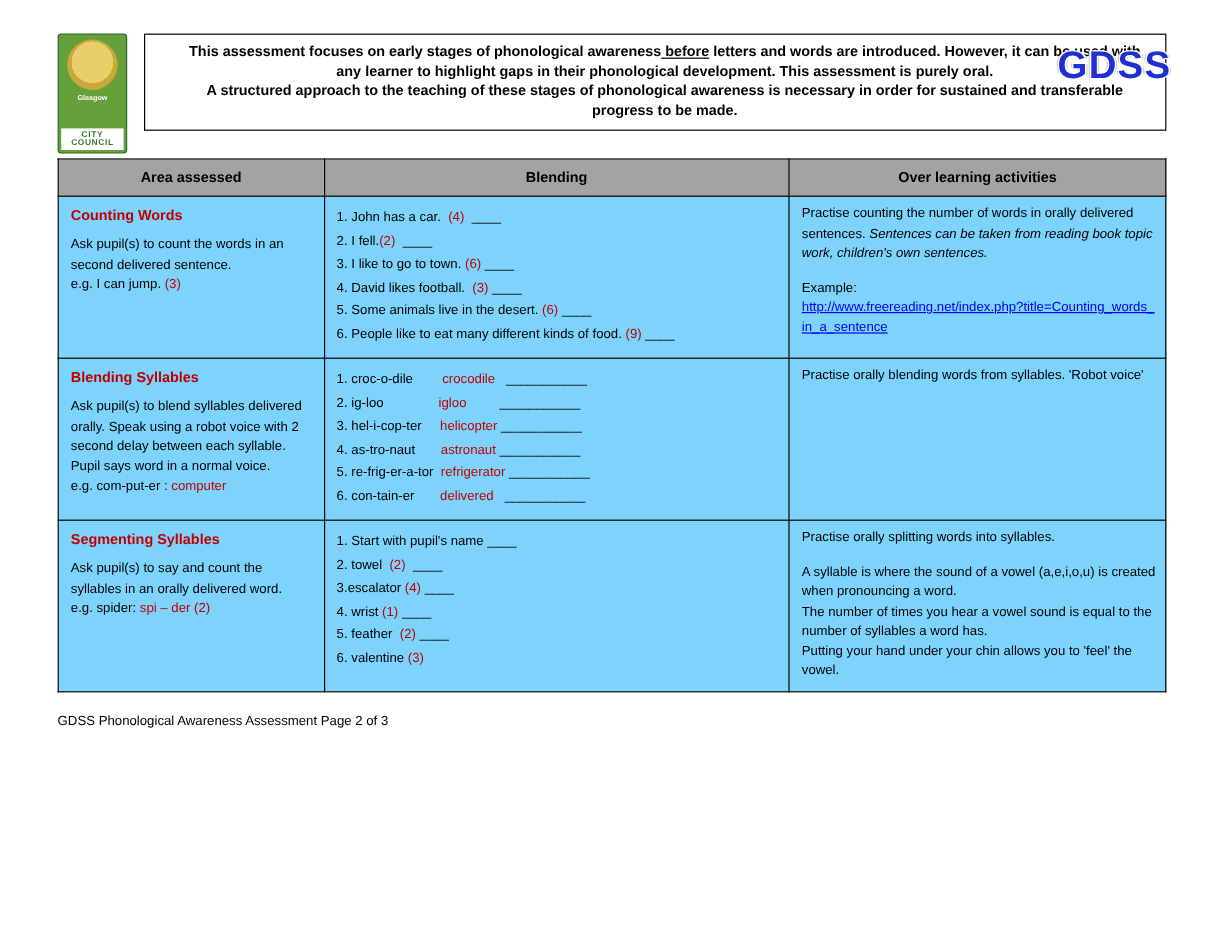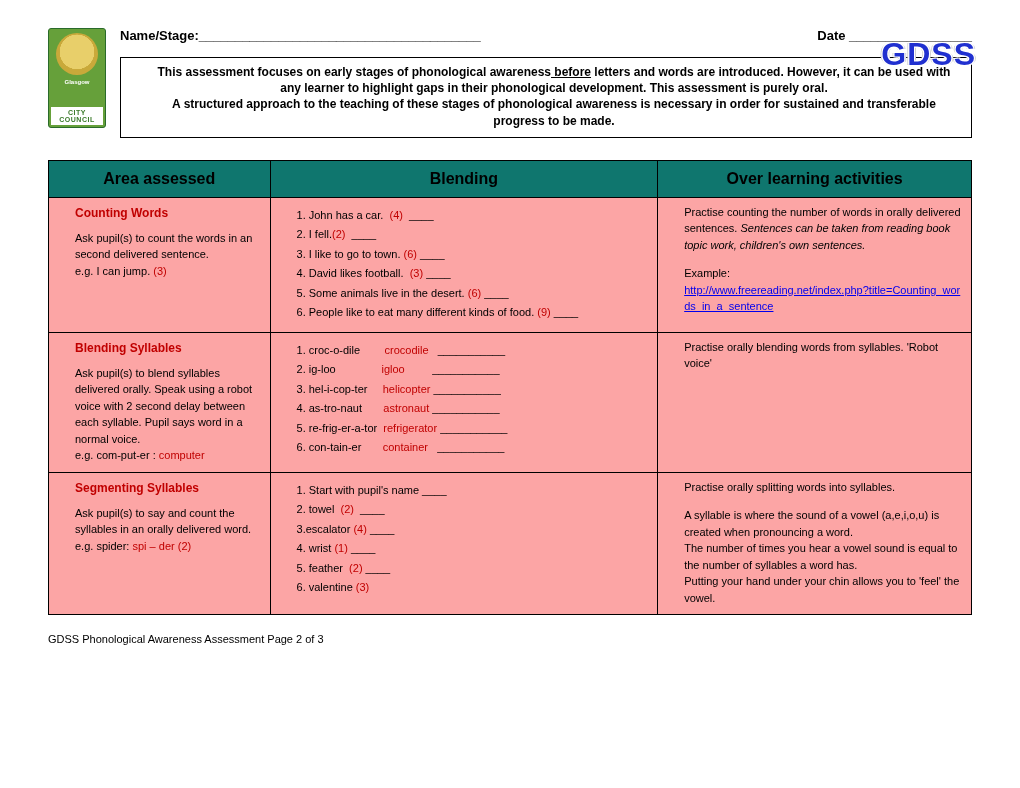--- a/index.html
+++ b/index.html
@@ -80,32 +80,32 @@
       -2px 0 0 #d0d0d0, 2px 0 0 #d0d0d0;
     letter-spacing: 1px;
   }
   table.main {
     width: 100%;
     border-collapse: collapse;
     table-layout: fixed;
   }
   table.main th, table.main td {
     border: 1px solid #000;
-    padding: 6px 8px 8px 26px;
+    padding: 6px 8px 8px 10px;
     vertical-align: top;
     font-size: 11px;
     line-height: 1.5;
-    background: #fca5a5;
+    background: #7dd3fc;
   }
   table.main th {
-    background: #0f766e;
+    background: #a3a3a3;
     font-weight: bold;
     text-align: center;
     padding: 6px 4px;
-    font-size: 16px;
+    font-size: 12px;
   }
   col.c1 { width: 24%; }
   col.c2 { width: 42%; }
   col.c3 { width: 34%; }
   .area-title { color: #c00000; font-weight: bold; font-size: 12px; }
   .red { color: #c00000; }
   .uline { text-decoration: underline; }
   a.link { color: #0000ee; text-decoration: underline; word-break: break-all; }
   .act-list > div { margin: 3px 0; white-space: pre; }
   .act-list { white-space: normal; }
@@ -117,24 +117,20 @@
 </head>
 <body>
 
 <div class="head-row">
   <div class="logo">
     <div class="crest"></div>
     <div>Glasgow</div>
     <div class="bar">CITY COUNCIL</div>
   </div>
   <div class="head-text">
-    <div class="name-date">
-      <span>Name/Stage:_______________________________________</span>
-      <span style="margin-left:auto">Date _________________</span>
-    </div>
     <div class="intro-box">
       <span>This assessment focuses on early stages of phonological awareness</span><span class="uline"> before</span><span> letters and words are introduced. However, it can be used with any learner to highlight gaps in their phonological development.  This assessment is purely oral.</span><br>
       <span>A structured approach to the teaching of these stages of phonological awareness is necessary in order for sustained and transferable progress to be made.</span>
     </div>
   </div>
 </div>
 
 <div class="gdss">GDSS</div>
 
 <table class="main">
@@ -177,21 +173,21 @@
           <div>Ask pupil(s) to blend syllables delivered orally.  Speak using a robot voice with 2 second delay between each syllable.  Pupil says word in a normal voice.</div>
           <div>e.g. com-put-er :   <span class="red">computer</span></div>
         </td>
         <td>
           <div class="act-list">
             <div>1. croc-o-dile        <span class="red">crocodile</span>   ___________</div>
             <div>2. ig-loo               <span class="red">igloo</span>         ___________</div>
             <div>3. hel-i-cop-ter     <span class="red">helicopter</span> ___________</div>
             <div>4. as-tro-naut       <span class="red">astronaut</span> ___________</div>
             <div>5. re-frig-er-a-tor  <span class="red">refrigerator</span> ___________</div>
-            <div>6. con-tain-er       <span class="red">container</span>   ___________</div>
+            <div>6. con-tain-er       <span class="red">delivered</span>   ___________</div>
           </div>
         </td>
         <td>
           <div>Practise orally blending words from syllables. 'Robot voice'</div>
         </td>
       </tr>
       <tr>
         <td>
           <div class="area-title">Segmenting Syllables</div>
           <div style="height:8px"></div>

